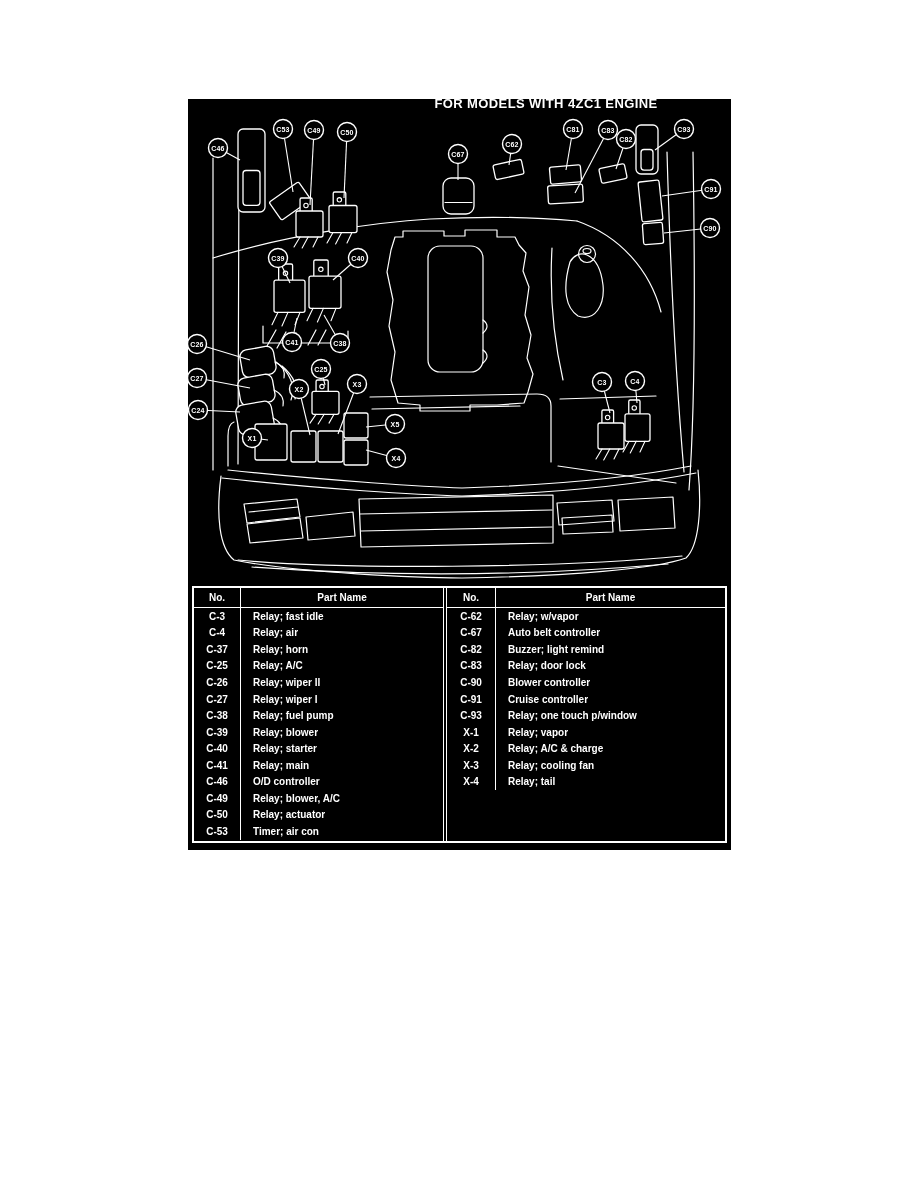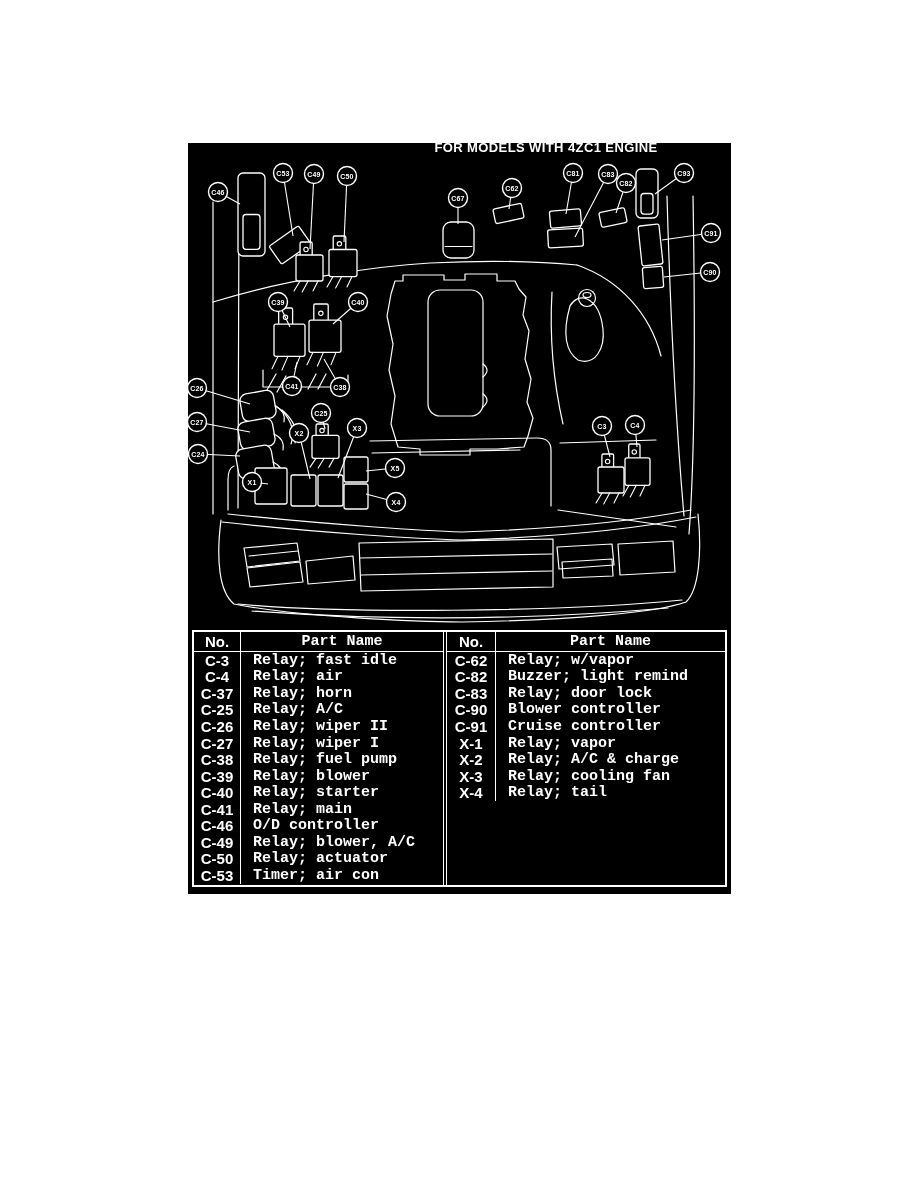--- a/index.html
+++ b/index.html
@@ -1,18 +1,18 @@
 <!DOCTYPE html>
 <html><head>
 <meta charset="utf-8">
 <style>
   html,body{margin:0;padding:0;background:#fff;}
   .page{position:relative;width:918px;height:1188px;background:#ffffff;overflow:hidden;
         font-family:"Liberation Sans",sans-serif;}
-  .panel{position:absolute;left:188px;top:99px;width:543px;height:751px;background:#000;margin-top:44px;}
+  .panel{position:absolute;left:188px;top:99px;width:543px;height:751px;background:#000;}
   #diagram-svg{position:absolute;left:0;top:0;}
 
   
   .art path,.art rect,.art circle,.art ellipse{stroke:#fff;stroke-width:1.2;fill:none;
         stroke-linejoin:round;stroke-linecap:round;}
   .title-text{fill:#fff;font-family:"Liberation Sans",sans-serif;font-weight:bold;
         font-size:13px;letter-spacing:0.4px;}
 
   
   #parts-layer rect{fill:#000;stroke:#fff;stroke-width:1.3;stroke-linejoin:round;}
@@ -28,24 +28,24 @@
   
   .parts-table{position:absolute;left:4px;top:487px;width:535px;height:257px;
         border:2px solid #fff;background:#000;display:flex;box-sizing:border-box;}
   .half{display:flex;flex-direction:column;box-sizing:border-box;}
   .half.left{width:250px;border-right:1px solid #fff;}
   .tdivider{width:3px;border-right:1px solid #fff;box-sizing:border-box;}
   .half.right{flex:1;}
   .thead{display:flex;height:19px;border-bottom:1.5px solid #fff;flex-shrink:0;}
   .trow{display:flex;height:16.55px;flex-shrink:0;}
   .cell{color:#fff;font-family:"Liberation Sans",sans-serif;font-weight:bold;
-        font-size:15px;display:flex;align-items:center;}
+        font-size:10px;display:flex;align-items:center;}
   .cell.no{width:46px;justify-content:center;border-right:1px solid #fff;align-self:stretch;}
   .half.right .cell.no{width:48px;}
-  .cell.pname{flex:1;padding-left:12px;font-family:Liberation Mono, monospace;}
+  .cell.pname{flex:1;padding-left:12px;}
   .thead .cell.pname{justify-content:center;padding-left:0;}
 </style>
 </head>
 <body>
 
 <div class="page">
   <div class="panel">
     <svg id="diagram-svg" width="543" height="751" viewBox="188 99 543 751">
 
       <text x="546" y="108" text-anchor="middle" class="title-text">FOR MODELS WITH 4ZC1 ENGINE</text>
@@ -432,34 +432,42 @@
         <div class="thead">
           <div class="cell no">No.</div>
           <div class="cell pname">Part Name</div>
         </div>
         <div id="rows-right">
             <div class="trow">
               <div class="cell no">C-62</div>
               <div class="cell pname">Relay; w/vapor</div>
             </div>
             <div class="trow">
+              <div class="cell no">C-67</div>
+              <div class="cell pname">Auto belt controller</div>
+            </div>
+            <div class="trow">
               <div class="cell no">C-82</div>
               <div class="cell pname">Buzzer; light remind</div>
             </div>
             <div class="trow">
               <div class="cell no">C-83</div>
               <div class="cell pname">Relay; door lock</div>
             </div>
             <div class="trow">
               <div class="cell no">C-90</div>
               <div class="cell pname">Blower controller</div>
             </div>
             <div class="trow">
               <div class="cell no">C-91</div>
               <div class="cell pname">Cruise controller</div>
+            </div>
+            <div class="trow">
+              <div class="cell no">C-93</div>
+              <div class="cell pname">Relay; one touch p/window</div>
             </div>
             <div class="trow">
               <div class="cell no">X-1</div>
               <div class="cell pname">Relay; vapor</div>
             </div>
             <div class="trow">
               <div class="cell no">X-2</div>
               <div class="cell pname">Relay; A/C &amp; charge</div>
             </div>
             <div class="trow">

